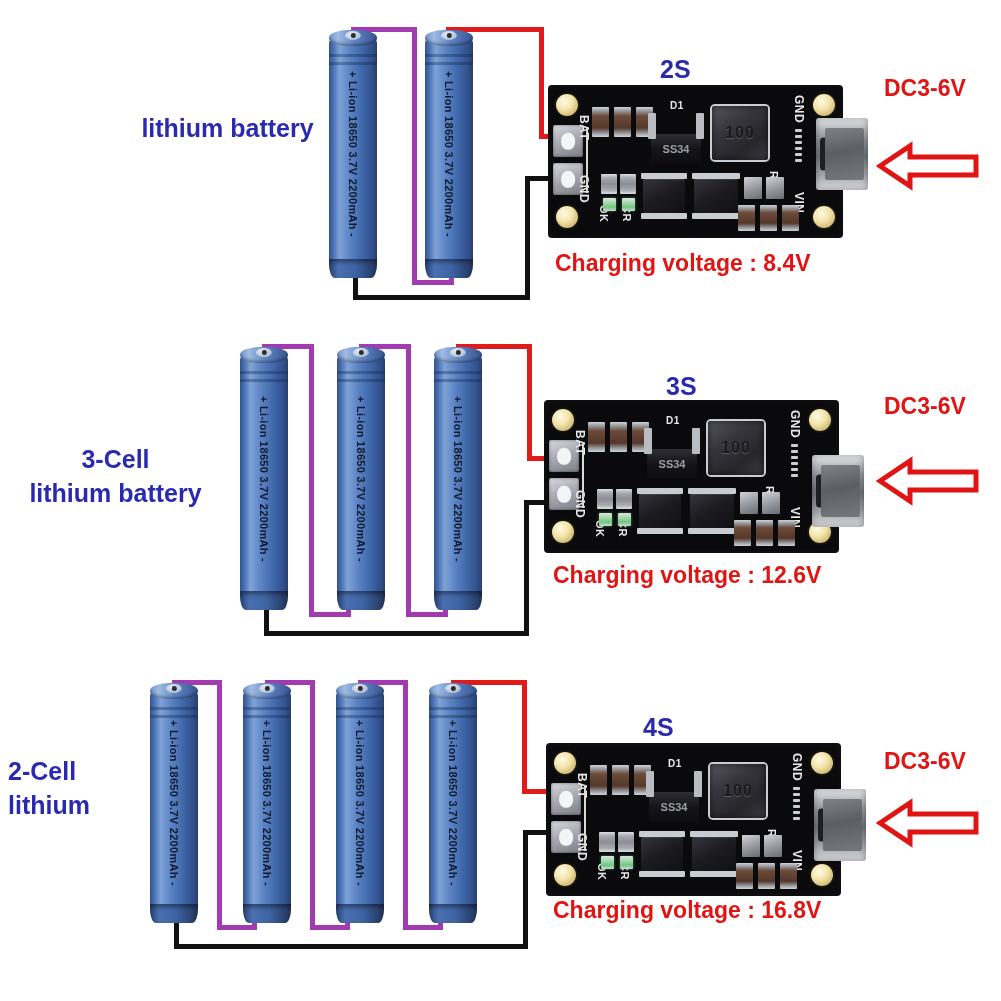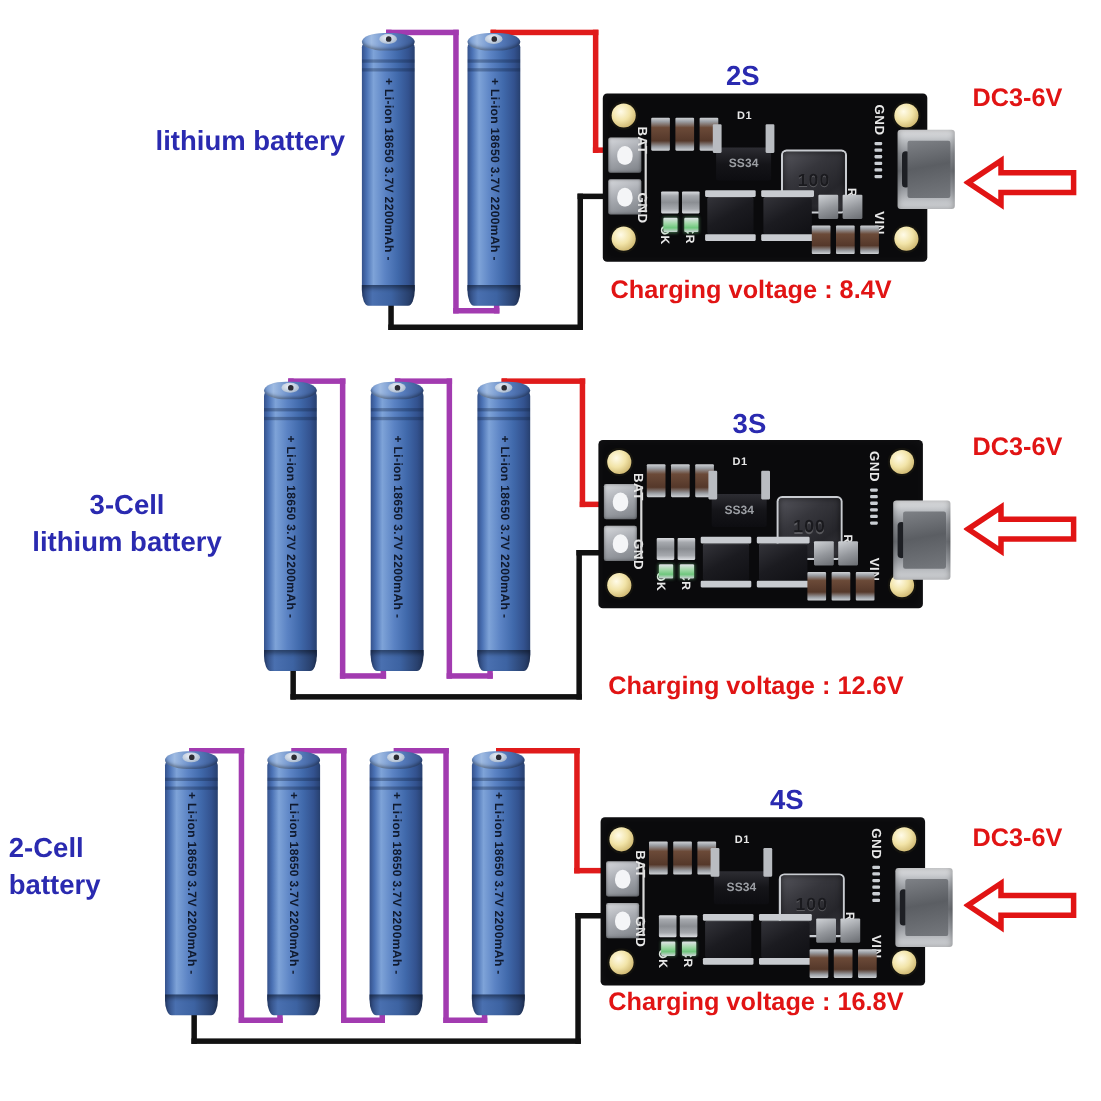--- a/index.html
+++ b/index.html
@@ -139,21 +139,20 @@
   .diode {
     position: absolute; border-radius: 2px;
     background: linear-gradient(180deg,#2d2d33 0%,#151519 50%,#0d0d11 100%);
     margin-top: 23px;
   }
   .diode-band { position: absolute; background: #b9bcc1; border-radius: 1px; }
   .inductor {
     position: absolute; border-radius: 3px;
     background: linear-gradient(145deg,#55555c 0%,#36363c 35%,#26262b 70%,#3a3a40 100%);
     box-shadow: inset 0 0 6px rgba(0,0,0,.6), 0 0 0 2px #c9ccd1;
-    margin-top: 32px;
   }
   .ind-text {
     position: absolute; left: 50%; top: 50%;
     transform: translate(-50%,-50%);
     color: #1a1a1e; font-weight: bold; letter-spacing: 1px;
     text-shadow: 0 1px 0 rgba(255,255,255,.22);
   }
   .led {
     position: absolute; border-radius: 1px;
     background: linear-gradient(180deg,#dfe3e6 0%,#9fd8a6 40%,#6fc77d 70%,#cfd4d8 100%);
@@ -449,34 +448,34 @@
         <div class="pinstrip" style="left:247px; top:68px; width:7px; height:3px;"></div>
         <div class="pinstrip" style="left:247px; top:74px; width:7px; height:3px;"></div>
       </div>
 
       <div class="usbc" style="left:268px; top:55px; width:52px; height:72px;">
         <div class="usbc-slot"></div>
         <div class="usbc-face"></div>
       </div>
     </div>
 
-    <div class="charge-caption" style="left:553px; top:562px; font-size:23px;margin-top:48px;">Charging voltage : 12.6V</div>
+    <div class="charge-caption" style="left:553px; top:562px; font-size:23px;">Charging voltage : 12.6V</div>
 
     <div class="dc-label" style="left:884px; top:393px; font-size:23px;">DC3-6V</div>
 
     <svg class="arrow-left" style="left:876px; top:455px;" width="104" height="52" viewBox="0 0 104 52">
       <polygon points="4,26 34,6 34,17 100,17 100,35 34,35 34,46" fill="none" stroke="#e11414" stroke-width="5" stroke-linejoin="miter"></polygon>
     </svg>
   </div>
 
   <div>
 
     <div class="side-label" style="left:8px; top:755px; width:160px; font-size:25px; text-align:left;">
       <span class="ln">2-Cell</span>
-      <span class="ln">battery</span>
+      <span class="ln">lithium</span>
     </div>
 
     <div class="wire w-purple" style="left:172px; top:680px; width:5px;  height:18px;"></div>
     <div class="wire w-purple" style="left:172px; top:680px; width:50px; height:5px;"></div>
     <div class="wire w-purple" style="left:217px; top:680px; width:5px;  height:250px;"></div>
     <div class="wire w-purple" style="left:217px; top:925px; width:40px; height:5px;"></div>
     <div class="wire w-purple" style="left:252px; top:913px; width:5px;  height:17px;"></div>
 
     <div class="wire w-purple" style="left:265px; top:680px; width:5px;  height:18px;"></div>
     <div class="wire w-purple" style="left:265px; top:680px; width:50px; height:5px;"></div>
@@ -534,21 +533,21 @@
       <div class="bat-cap"></div>
         <div class="bat-nub"></div>
       <div class="bat-body">
           <div class="bat-ring" style="top:16px;"></div>
           <div class="bat-ring" style="top:24px;"></div>
         </div>
       <div class="bat-base"></div>
       <div class="bat-text" style="font-size:11px;">+ Li-ion 18650 3.7V 2200mAh -</div>
     </div>
 
-    <div class="series-title" style="left:700px; top:713px; font-size:25px;">4S</div>
+    <div class="series-title" style="left:643px; top:713px; font-size:25px;">4S</div>
 
     <div class="pcb" style="left:546px; top:743px; width:295px; height:153px;">
       <div class="pcb-inner">
         <div class="mount" style="left:8px;  top:9px;   width:22px; height:22px;"></div>
         <div class="mount" style="left:8px;  top:121px; width:22px; height:22px;"></div>
         <div class="mount" style="left:265px;top:9px;   width:22px; height:22px;"></div>
         <div class="mount" style="left:265px;top:121px; width:22px; height:22px;"></div>
 
         <div class="pad" style="left:5px; top:40px; width:30px; height:32px;"></div>
         <div class="pad" style="left:5px; top:78px; width:30px; height:32px;"></div>

